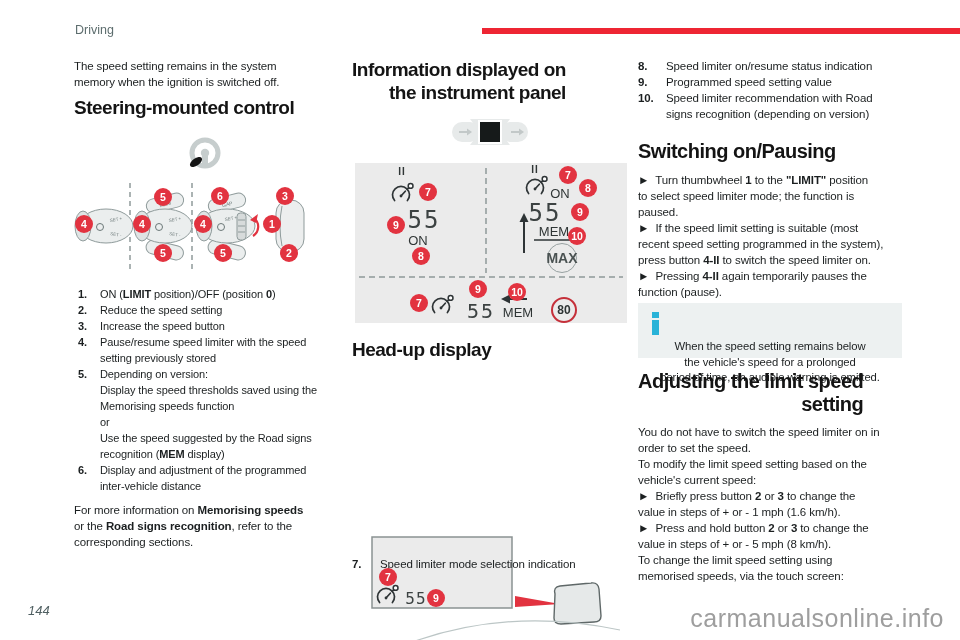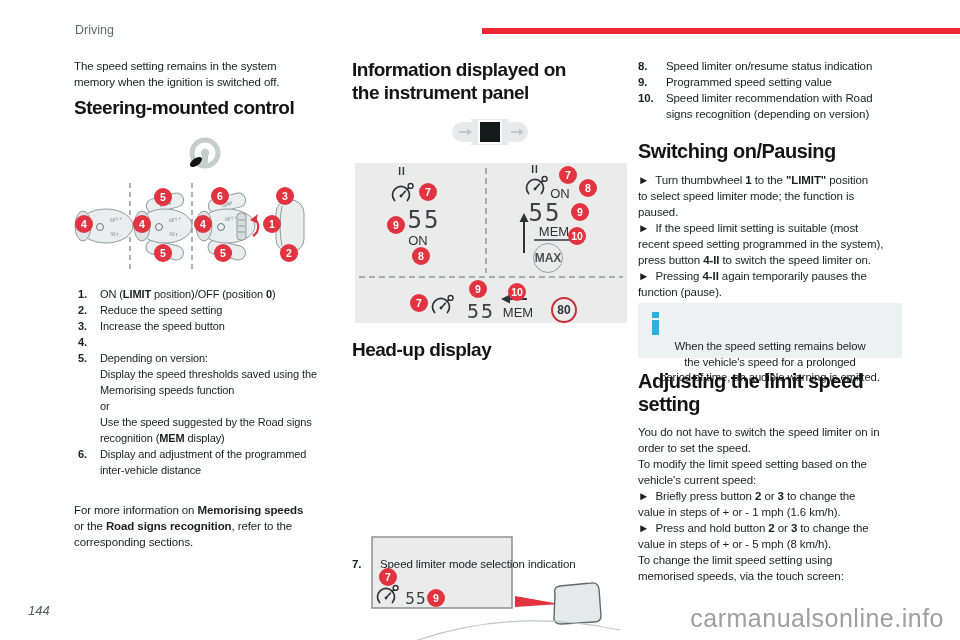--- a/index.html
+++ b/index.html
@@ -13,39 +13,39 @@
     position:relative;background:#ffffff;overflow:hidden;
     font-family:"Liberation Sans",sans-serif;color:var(--text_dark);
   }
   .hdr-label{position:absolute;left:75px;top:23px;font-size:12.5px;color:var(--muted);}
   .red-bar{position:absolute;left:482px;top:28px;width:478px;height:6px;background:var(--accent_red);}
   .col{position:absolute;top:58px;}
   #col1{left:74px;width:255px;}
   #col2{left:352px;width:280px;}
   #col3{left:638px;width:295px;}
   .body-txt{font-size:11.5px;line-height:16px;letter-spacing:-0.1px;white-space:pre-line;}
-  .h1{font-size:19px;line-height:23px;font-weight:bold;letter-spacing:-0.5px;white-space:pre-line;color:#141414;}
+  .h1{font-size:19px;line-height:23px;font-weight:bold;letter-spacing:-0.5px;white-space:pre-line;color:#141414;text-align:right;}
   .abs{position:absolute;}
   .li{display:flex;font-size:11px;line-height:16px;letter-spacing:-0.1px;}
   .li .num{width:22px;flex:none;font-weight:bold;}
   .li .bd{white-space:pre-line;}
   .b{font-weight:bold;}
   .co{
     position:absolute;width:18px;height:18px;margin-left:-9px;margin-top:-9px;border-radius:50%;
     background:var(--callout_red);color:#fff;font-weight:bold;font-size:10.5px;
     display:flex;align-items:center;justify-content:center;z-index:5;
   }
   .rel{position:relative;}
   .panel{background:var(--panel_gray);}
   .ptxt{position:absolute;transform:translateX(-50%);white-space:nowrap;color:#2f3535;}
   .pause{font-size:10px;font-weight:bold;letter-spacing:1px;}
   .digit{font-family:"DejaVu Sans Mono",monospace;color:#3c4242;}
   .lbl{font-size:13px;font-weight:normal;}
   .ring{position:absolute;border-radius:50%;display:flex;align-items:center;justify-content:center;}
-  .ring-max{left:178px;top:80px;width:30px;height:30px;border:1.5px solid var(--line_gray);font-size:12px;color:#4a5252;font-weight:bold;text-align:right;}
+  .ring-max{left:192px;top:80px;width:30px;height:30px;border:1.5px solid var(--line_gray);font-size:14px;color:#4a5252;font-weight:bold;text-align:right;}
   .ring-80{left:196px;top:134px;width:26px;height:26px;border:2.5px solid #c5303a;font-size:12px;font-weight:bold;color:#2e3434;}
   .itemrow{display:flex;font-size:11.5px;line-height:16px;letter-spacing:-0.1px;}
   .itemrow .num{width:28px;flex:none;font-weight:bold;}
   .itemrow .bd{white-space:pre-line;}
   .infobox{
     position:absolute;left:0;top:245px;width:264px;height:55px;background:#edf1f1;
     font-size:11.3px;line-height:15.5px;text-align:center;white-space:pre-line;
     padding-top:5px;letter-spacing:-0.1px;
   }
   .info-i{position:absolute;left:14px;top:9px;width:7px;height:24px;}
@@ -162,20 +162,22 @@
     <div class="li">
         <span class="num">2.</span>
         <span class="bd"><span>Reduce the speed setting</span></span>
       </div>
     <div class="li">
         <span class="num">3.</span>
         <span class="bd"><span>Increase the speed button</span></span>
       </div>
     <div class="li">
         <span class="num">4.</span>
+        <span class="bd"><span>Pause/resume speed limiter with the speed
+setting previously stored</span></span>
       </div>
     <div class="li">
         <span class="num">5.</span>
         <span class="bd"><span>Depending on version:
 Display the speed thresholds saved using the
 Memorising speeds function
 or
 Use the speed suggested by the Road signs
 recognition (</span><span class="b">MEM</span><span> display)</span></span>
       </div>

